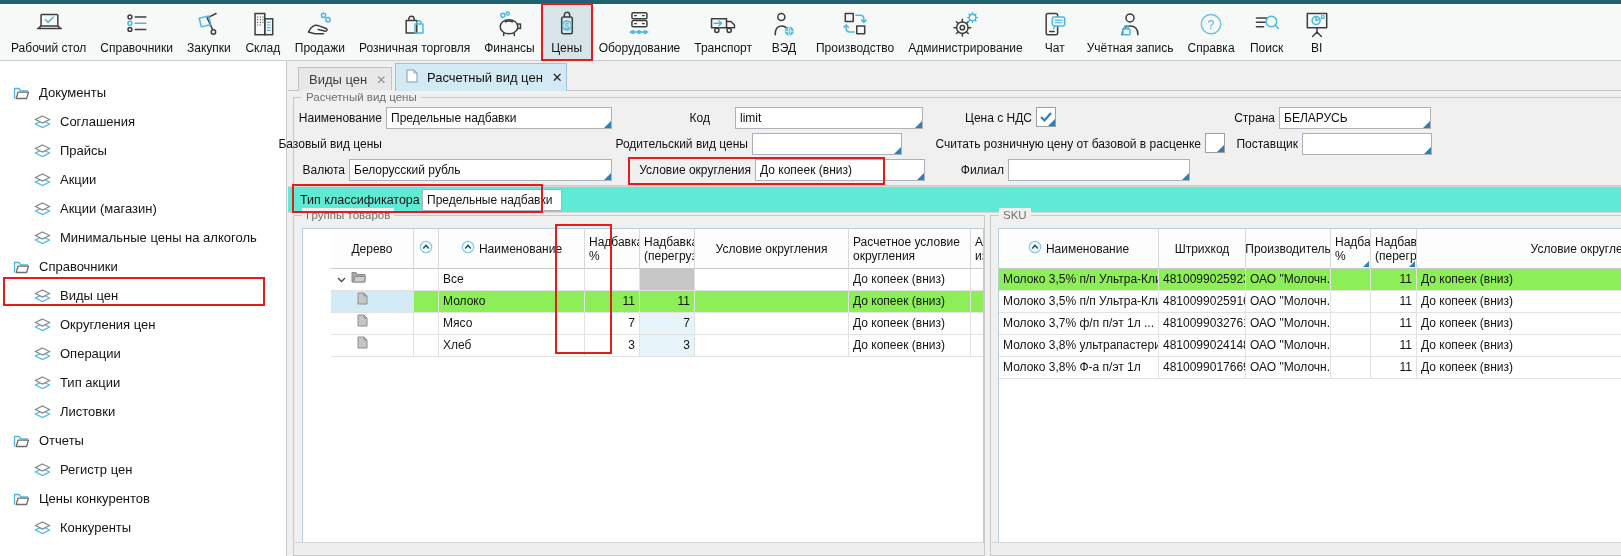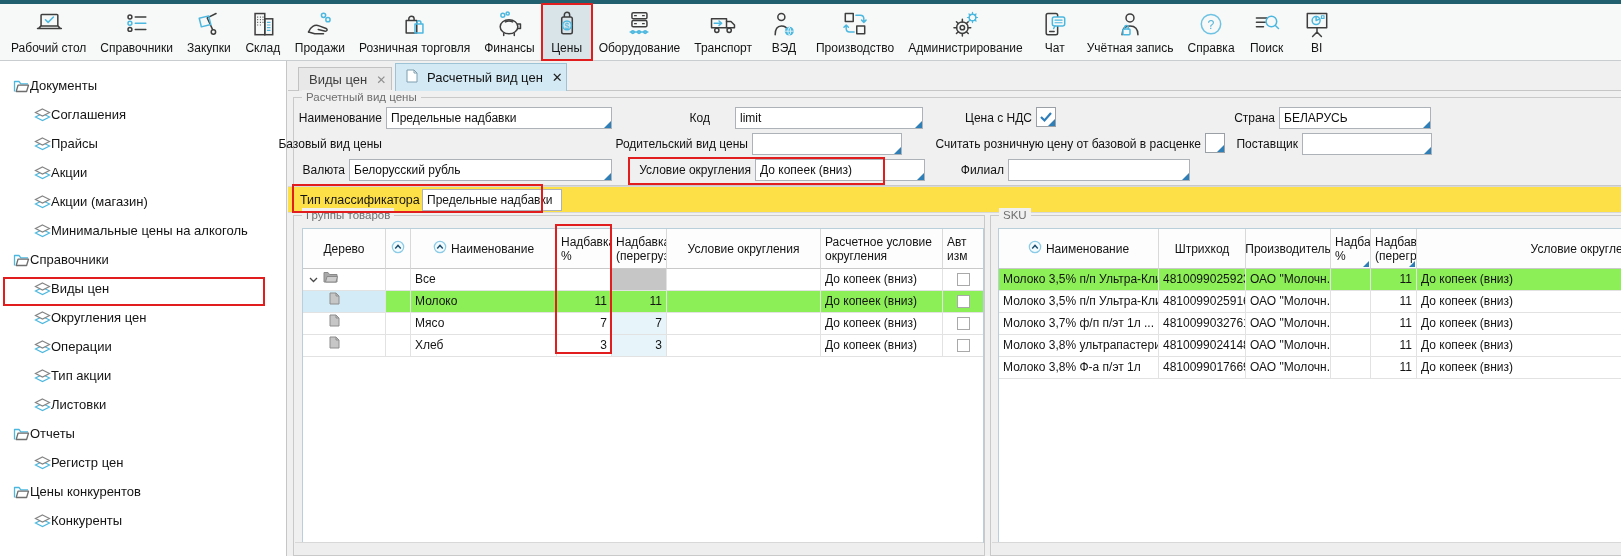--- a/index.html
+++ b/index.html
@@ -21,21 +21,21 @@
     padding:3px 7px 5px 7px; gap:2px; cursor:default;
   }
   .tb-item .tbic{ display:block; }
   .tb-label{ font-size:12px; color:#141414; white-space:nowrap; line-height:13px; }
   .tb-item.selected{ background:#d9e4e9; outline:2px solid #E11D1D; outline-offset:-1px; }
   
   .sidebar{
     position:absolute; left:0; top:61px; width:287px; height:495px;
     background:#ffffff; border-right:1px solid #c6c6c6; padding-top:10px;
   }
-  .tree-item{ height:29px; display:flex; align-items:center; padding-left:34px; font-size:13px; cursor:default; }
+  .tree-item{ height:29px; display:flex; align-items:flex-end; gap:9px; padding-left:34px; font-size:13px; cursor:default; }
   .tree-item.folder{ padding-left:13px; }
   .tree-item .ticon{ display:flex; align-items:center; }
   
   .tabbar{ position:absolute; left:288px; top:61px; width:1333px; height:30px; background:#f0f0f0; border-bottom:1px solid #c6c6c6; }
   .tab{ position:absolute; display:flex; align-items:center; gap:9px; padding:0 10px; font-size:13px; white-space:nowrap; }
   .tab.inactive{ left:10px; top:6px; height:24px; width:94px; background:#e8e8e8; border:1px solid #c2c2c2; border-bottom:none; color:#3c3c3c; }
   .tab.active{ left:107px; top:2px; height:28px; width:172px; background:#d3e9f4; border:1px solid #9cc3d6; border-bottom:none; z-index:2; color:#111; }
   .tab .x{ font-size:12px; color:#8f8f8f; margin-left:auto; }
   .tab.active .x{ color:#222; font-weight:bold; font-size:13px; }
   
@@ -55,26 +55,26 @@
     position:absolute; height:22px; background:#fff; border:1px solid #adb2b8;
     font-size:12px; line-height:20px; padding:0 4px; color:#111; white-space:nowrap; overflow:hidden;
   }
   .fld::after, .cb::after{
     content:""; position:absolute; right:0; bottom:0; width:0; height:0;
     border-style:solid; border-width:0 0 7px 7px;
     border-color:transparent transparent #2e7fb8 transparent;
   }
   .cb{ position:absolute; width:20px; height:20px; background:#fff; border:1px solid #9aa0a6; display:flex; align-items:center; justify-content:center; }
   
-  .classifier{ position:absolute; left:288px; top:186px; width:1333px; height:27px; background:#fde047; border-top:1px solid #d8d8d8; border-bottom:1px solid #d8d8d8; }
+  .classifier{ position:absolute; left:288px; top:186px; width:1333px; height:27px; background:#5eead4; border-top:1px solid #d8d8d8; border-bottom:1px solid #d8d8d8; }
   .classifier .clabel{ position:absolute; left:12px; top:0; height:27px; line-height:27px; font-size:12.5px; }
   .classifier .cfld{ position:absolute; left:134px; top:2px; width:140px; height:22px; background:#fff; border:1px solid #adb2b8; font-size:12px; line-height:20px; padding:0 4px; white-space:nowrap; }
   
   .tbl{ position:absolute; background:#fff; border:1px solid #b9cfd9; overflow:hidden; }
-  .tbl-groups{ left:8px; top:12px; width:682px; height:315px; }
+  .tbl-groups{ left:8px; top:12px; width:682px; height:315px;padding-left:28px; }
   .tbl-sku{ left:7px; top:12px; width:760px; height:315px; }
   .thead,.trow{ display:grid; }
   .g-cols{ grid-template-columns:83px 25px 146px 55px 55px 154px 122px 41px; }
   .s-cols{ grid-template-columns:160px 87px 85px 40px 46px 340px; }
   .thead{ height:40px; }
   .trow{ height:22px; }
   .th{
     border-right:1px solid #d9d9d9; border-bottom:1px solid #c9c9c9; background:#fdfdfd;
     display:flex; flex-direction:column; justify-content:center; align-items:center;
     font-size:12px; line-height:14px; overflow:hidden; white-space:nowrap;

